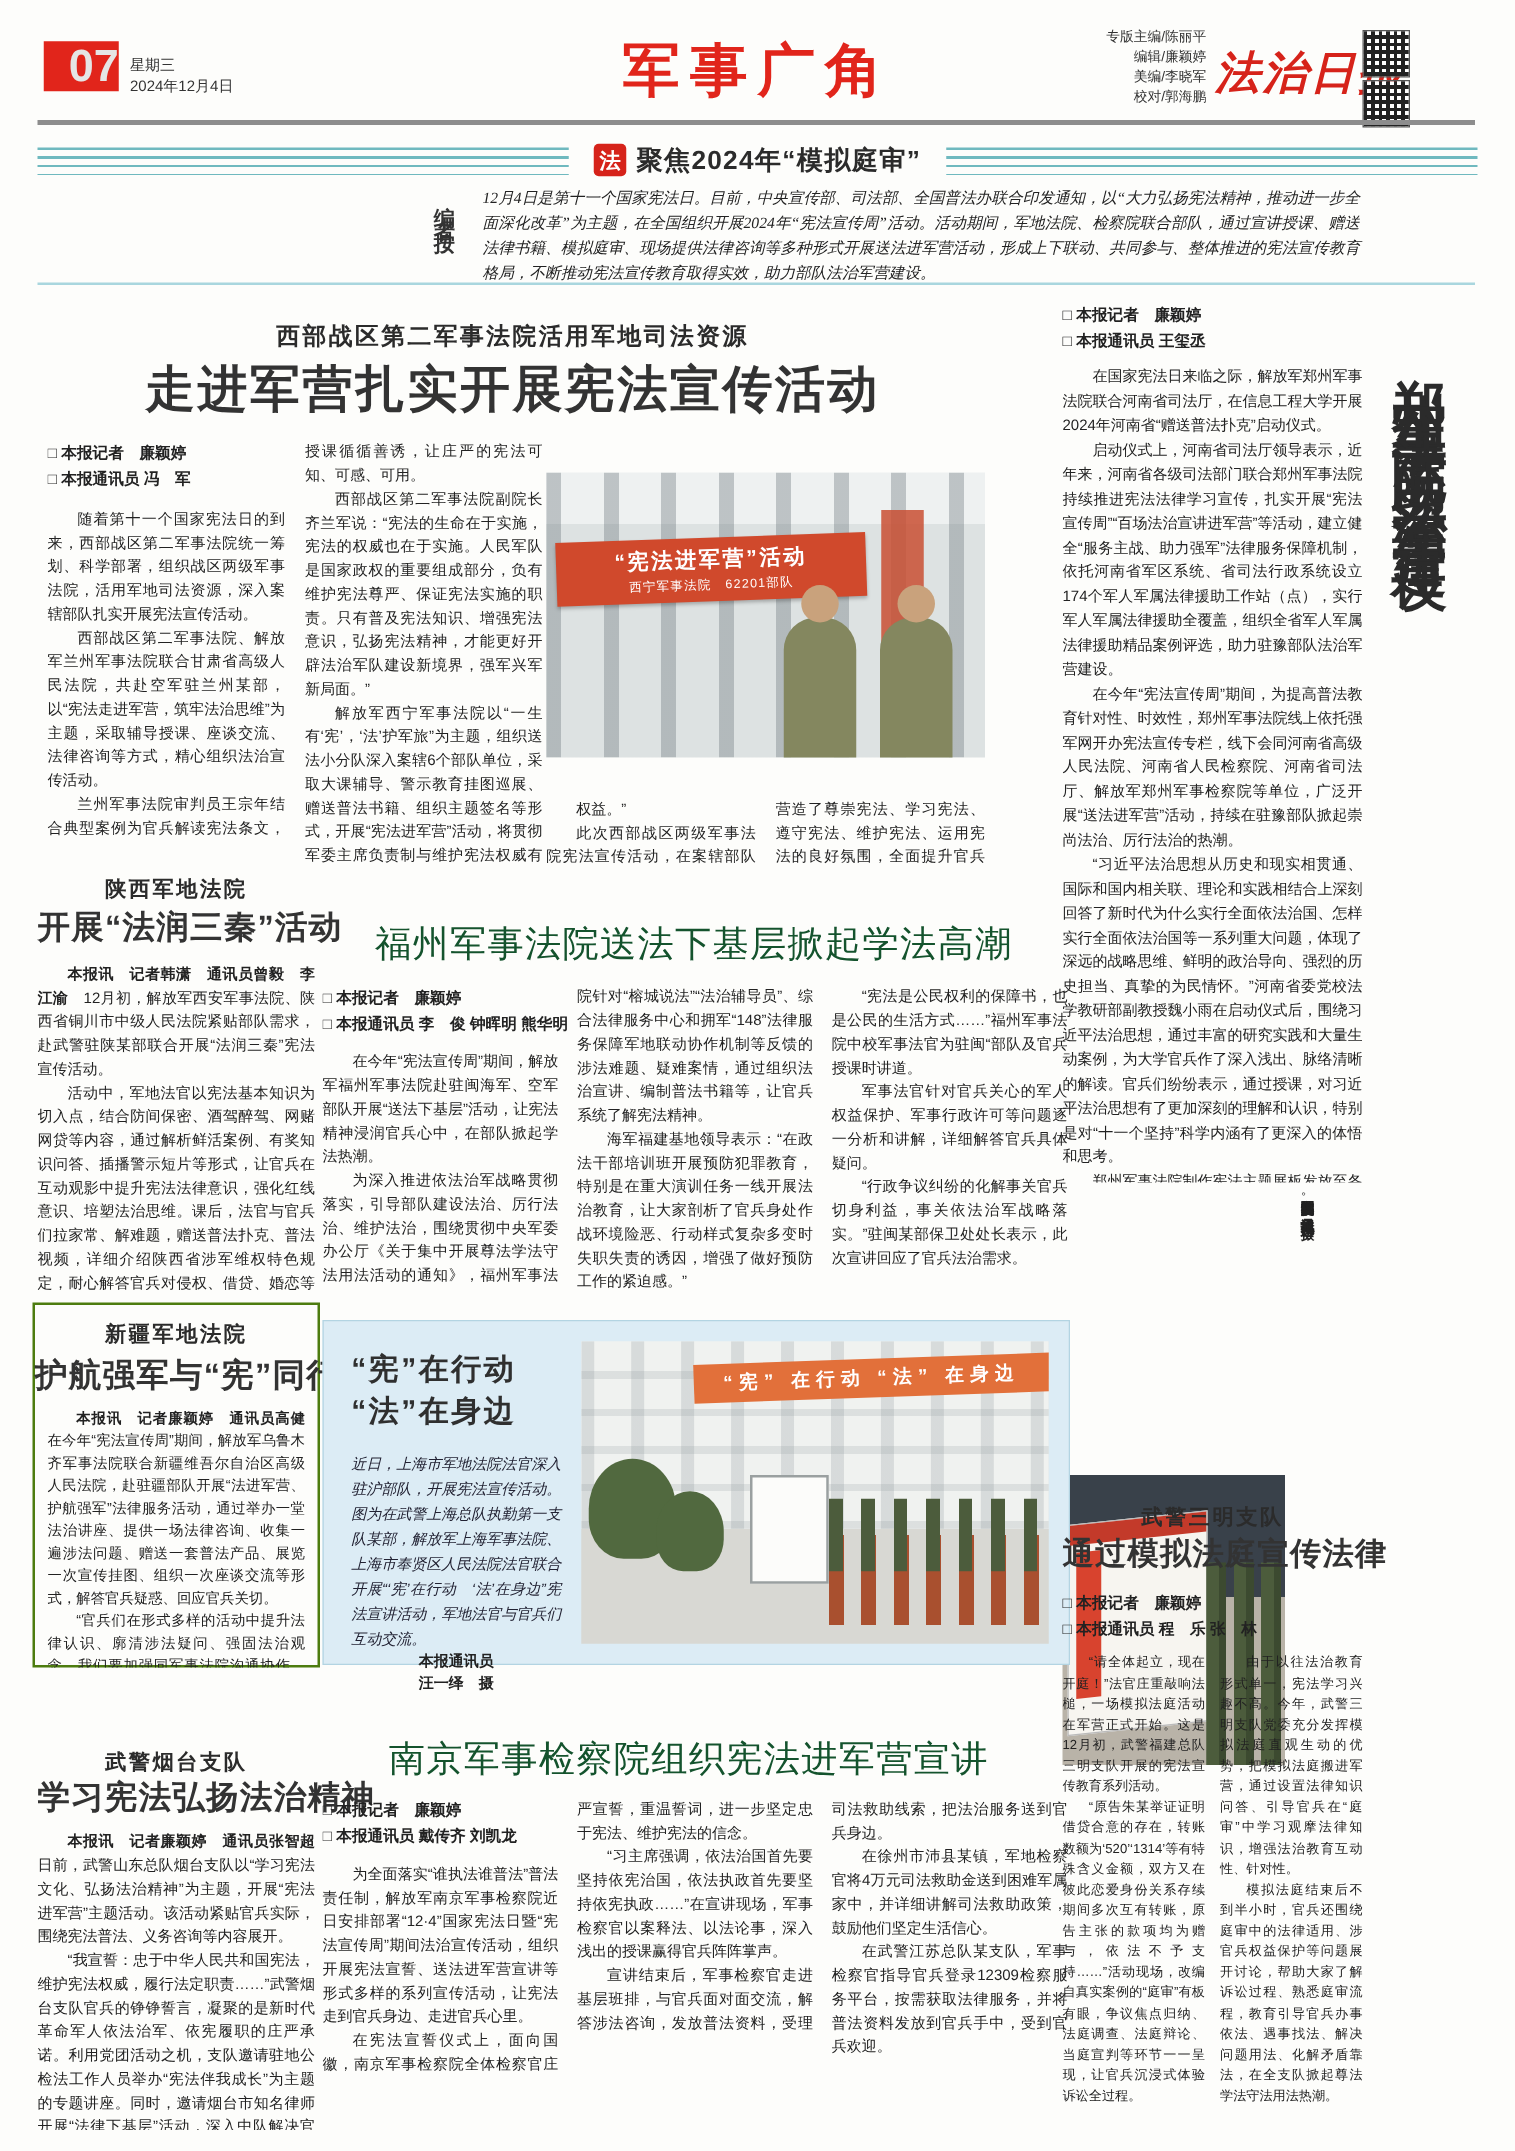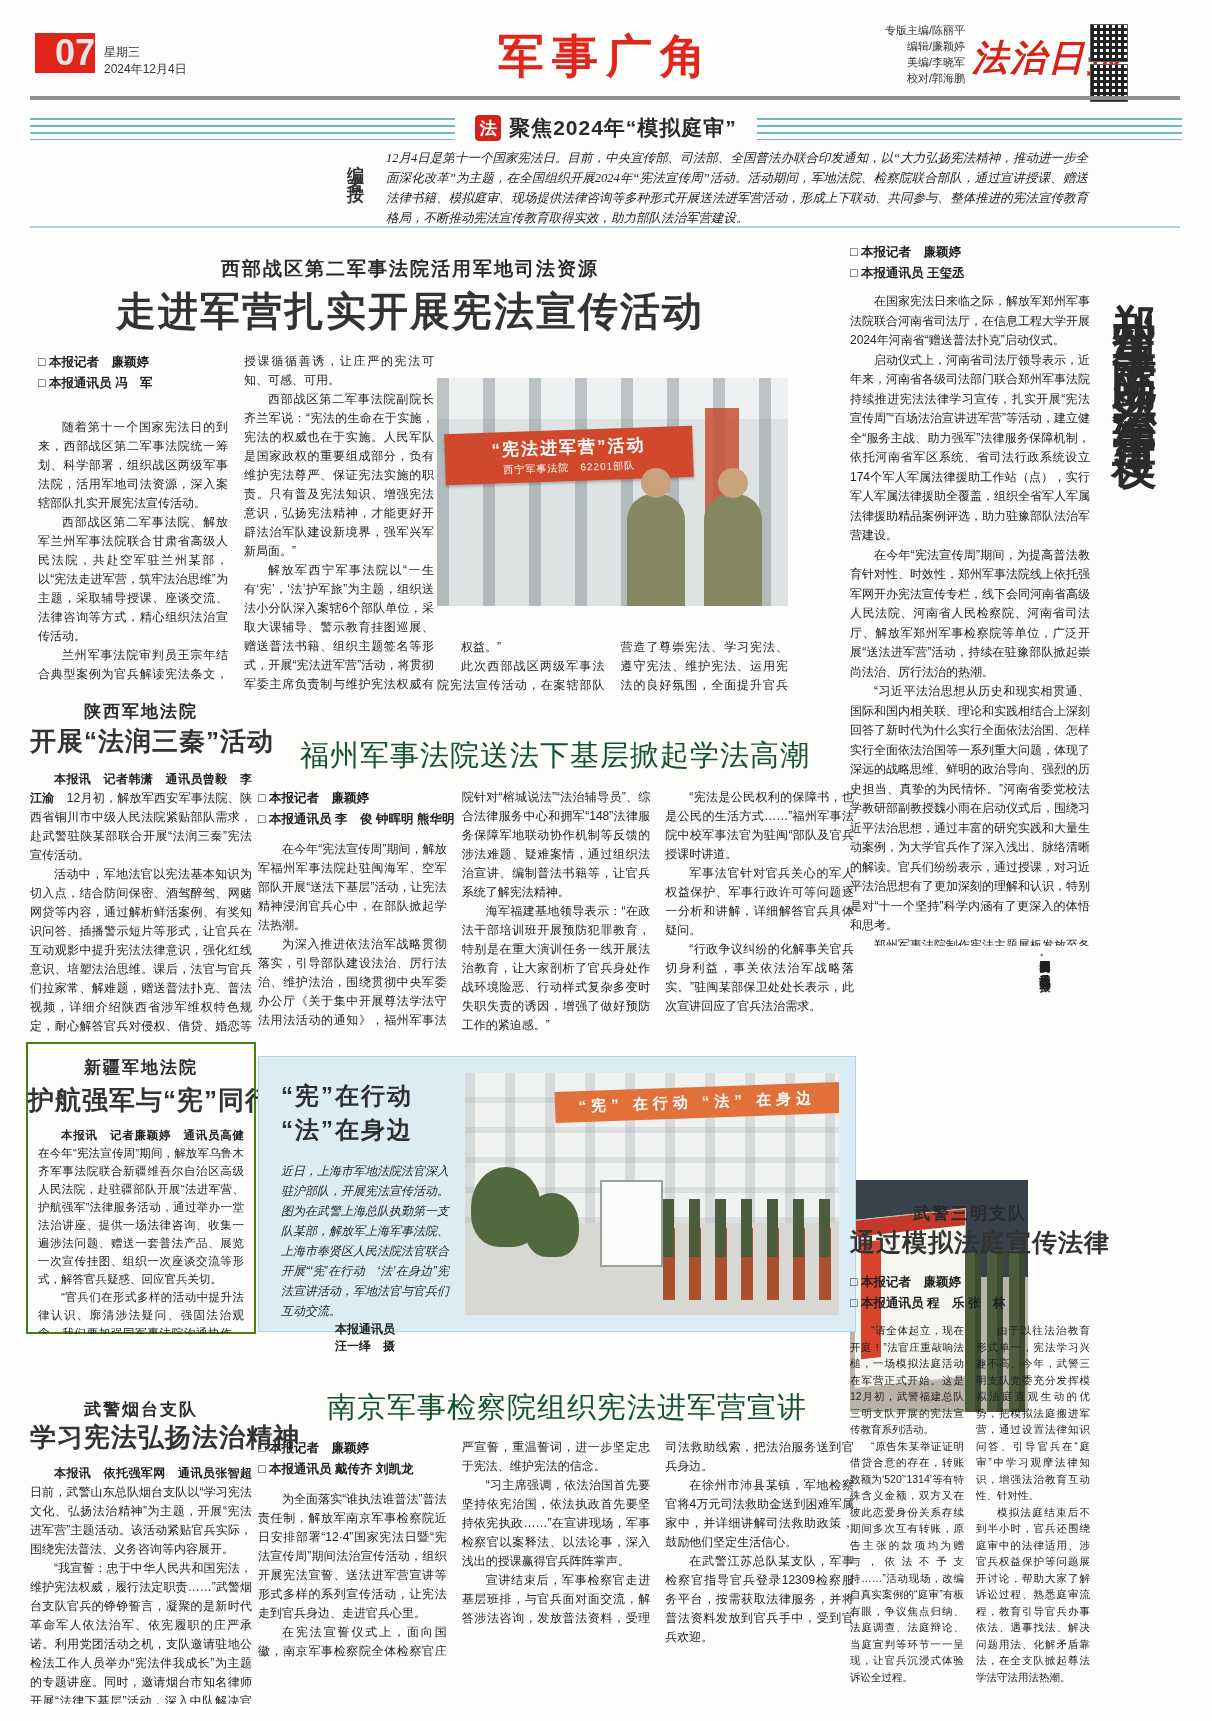--- a/index.html
+++ b/index.html
@@ -118,21 +118,21 @@
 
   <div class="abs ed-label" style="left:344px;top:152px;height:80px;">编者按</div>
   <div class="abs ed-text" style="left:386px;top:148px;width:702px;">12月4日是第十一个国家宪法日。目前，中央宣传部、司法部、全国普法办联合印发通知，以“大力弘扬宪法精神，推动进一步全面深化改革”为主题，在全国组织开展2024年“宪法宣传周”活动。活动期间，军地法院、检察院联合部队，通过宣讲授课、赠送法律书籍、模拟庭审、现场提供法律咨询等多种形式开展送法进军营活动，形成上下联动、共同参与、整体推进的宪法宣传教育格局，不断推动宪法宣传教育取得实效，助力部队法治军营建设。</div>
   <div class="abs tealrule" style="left:30px;top:226px;width:1150px;"></div>
 
   <div class="abs kicker" style="left:30px;top:256px;width:760px;">西部战区第二军事法院活用军地司法资源</div>
   <div class="abs headline-xl" style="left:30px;top:284px;width:760px;">走进军营扎实开展宪法宣传活动</div>
 
   <div class="abs bodytext cols2" style="left:38px;top:352px;width:396px;height:348px;">
     <div class="byline">□ 本报记者　廉颖婷</div>
-    <div class="byline" style="margin-bottom:24px;">□ 本报通讯员 冯　军</div>
+    <div class="byline" style="margin-bottom:12px;">□ 本报通讯员 冯　军</div>
     <div class="paras">
         <p class="para">随着第十一个国家宪法日的到来，西部战区第二军事法院统一筹划、科学部署，组织战区两级军事法院，活用军地司法资源，深入案辖部队扎实开展宪法宣传活动。</p>
         <p class="para">西部战区第二军事法院、解放军兰州军事法院联合甘肃省高级人民法院，共赴空军驻兰州某部，以“宪法走进军营，筑牢法治思维”为主题，采取辅导授课、座谈交流、法律咨询等方式，精心组织法治宣传活动。</p>
         <p class="para">兰州军事法院审判员王宗年结合典型案例为官兵解读宪法条文，授课循循善诱，让庄严的宪法可知、可感、可用。</p>
         <p class="para">西部战区第二军事法院副院长齐兰军说：“宪法的生命在于实施，宪法的权威也在于实施。人民军队是国家政权的重要组成部分，负有维护宪法尊严、保证宪法实施的职责。只有普及宪法知识、增强宪法意识，弘扬宪法精神，才能更好开辟法治军队建设新境界，强军兴军新局面。”</p>
         <p class="para">解放军西宁军事法院以“一生有‘宪’，‘法’护军旅”为主题，组织送法小分队深入案辖6个部队单位，采取大课辅导、警示教育挂图巡展、赠送普法书籍、组织主题签名等形式，开展“宪法进军营”活动，将贯彻军委主席负责制与维护宪法权威有机结合，以深入浅出的讲解引导官兵学习宪法知识，树牢看齐追随意识。</p>
       </div>
   </div>
 
   <div class="abs photo photo-main" style="left:437px;top:378px;width:351px;height:228px;">
@@ -191,21 +191,21 @@
       <p class="para"><b class="lead">本报讯　记者廉颖婷　通讯员高健　</b><span>在今年“宪法宣传周”期间，解放军乌鲁木齐军事法院联合新疆维吾尔自治区高级人民法院，赴驻疆部队开展“法进军营、护航强军”法律服务活动，通过举办一堂法治讲座、提供一场法律咨询、收集一遍涉法问题、赠送一套普法产品、展览一次宣传挂图、组织一次座谈交流等形式，解答官兵疑惑、回应官兵关切。</span></p>
       <div class="paras">
           <p class="para">“官兵们在形式多样的活动中提升法律认识、廓清涉法疑问、强固法治观念。我们要加强同军事法院沟通协作，借助专业力量深入推进依法治军战略贯彻落实。”空军某部政治委员说。</p>
         </div>
     </div>
   </div>
 
   <div class="abs kicker small" style="left:30px;top:1398px;width:222px;">武警烟台支队</div>
   <div class="abs headline-md" style="left:30px;top:1420px;width:222px;">学习宪法弘扬法治精神</div>
   <div class="abs bodytext" style="left:30px;top:1464px;width:222px;height:240px;">
-    <p class="para"><b class="lead">本报讯　依托强军网　通讯员张智超　</b><span>日前，武警山东总队烟台支队以“学习宪法文化、弘扬法治精神”为主题，开展“宪法进军营”主题活动。该活动紧贴官兵实际，围绕宪法普法、义务咨询等内容展开。</span></p>
+    <p class="para"><b class="lead">本报讯　记者廉颖婷　通讯员张智超　</b><span>日前，武警山东总队烟台支队以“学习宪法文化、弘扬法治精神”为主题，开展“宪法进军营”主题活动。该活动紧贴官兵实际，围绕宪法普法、义务咨询等内容展开。</span></p>
     <div class="paras">
         <p class="para">“我宣誓：忠于中华人民共和国宪法，维护宪法权威，履行法定职责……”武警烟台支队官兵的铮铮誓言，凝聚的是新时代革命军人依法治军、依宪履职的庄严承诺。利用党团活动之机，支队邀请驻地公检法工作人员举办“宪法伴我成长”为主题的专题讲座。同时，邀请烟台市知名律师开展“法律下基层”活动，深入中队解决官兵家庭涉法问题，提供法律援助。</p>
       </div>
   </div>
 
   <div class="abs headline-lg" style="left:255px;top:736px;width:600px;">福州军事法院送法下基层掀起学法高潮</div>
   <div class="abs bodytext cols3" style="left:258px;top:788px;width:596px;height:250px;">
     <div class="byline">□ 本报记者　廉颖婷</div>
     <div class="byline" style="margin-bottom:10px;">□ 本报通讯员 李　俊 钟晖明 熊华明</div>
     <div class="paras">
@@ -229,21 +229,21 @@
     <div class="abs photo photo-feature" style="left:206px;top:16px;width:374px;height:242px;">
       <div class="win"></div>
       <div class="banner-orange">“宪” 在行动 “法” 在身边</div>
       <div class="tree" style="left:6px;bottom:28%;"></div>
       <div class="tree" style="left:60px;bottom:24%;width:54px;height:64px;"></div>
       <div class="whiteboard"></div>
       <div class="chairrow"></div>
     </div>
   </div>
 
-  <div class="abs headline-lg" style="left:267px;top:1388px;width:600px;">南京军事检察院组织宪法进军营宣讲</div>
+  <div class="abs headline-lg" style="left:251px;top:1388px;width:600px;">南京军事检察院组织宪法进军营宣讲</div>
   <div class="abs bodytext cols3" style="left:258px;top:1438px;width:596px;height:262px;">
     <div class="byline">□ 本报记者　廉颖婷</div>
     <div class="byline" style="margin-bottom:10px;">□ 本报通讯员 戴传齐 刘凯龙</div>
     <div class="paras">
         <p class="para">为全面落实“谁执法谁普法”普法责任制，解放军南京军事检察院近日安排部署“12·4”国家宪法日暨“宪法宣传周”期间法治宣传活动，组织开展宪法宣誓、送法进军营宣讲等形式多样的系列宣传活动，让宪法走到官兵身边、走进官兵心里。</p>
         <p class="para">在宪法宣誓仪式上，面向国徽，南京军事检察院全体检察官庄严宣誓，重温誓词，进一步坚定忠于宪法、维护宪法的信念。</p>
         <p class="para">“习主席强调，依法治国首先要坚持依宪治国，依法执政首先要坚持依宪执政……”在宣讲现场，军事检察官以案释法、以法论事，深入浅出的授课赢得官兵阵阵掌声。</p>
         <p class="para">宣讲结束后，军事检察官走进基层班排，与官兵面对面交流，解答涉法咨询，发放普法资料，受理司法救助线索，把法治服务送到官兵身边。</p>
         <p class="para">在徐州市沛县某镇，军地检察官将4万元司法救助金送到困难军属家中，并详细讲解司法救助政策，鼓励他们坚定生活信心。</p>
         <p class="para">在武警江苏总队某支队，军事检察官指导官兵登录12309检察服务平台，按需获取法律服务，并将普法资料发放到官兵手中，受到官兵欢迎。</p>

